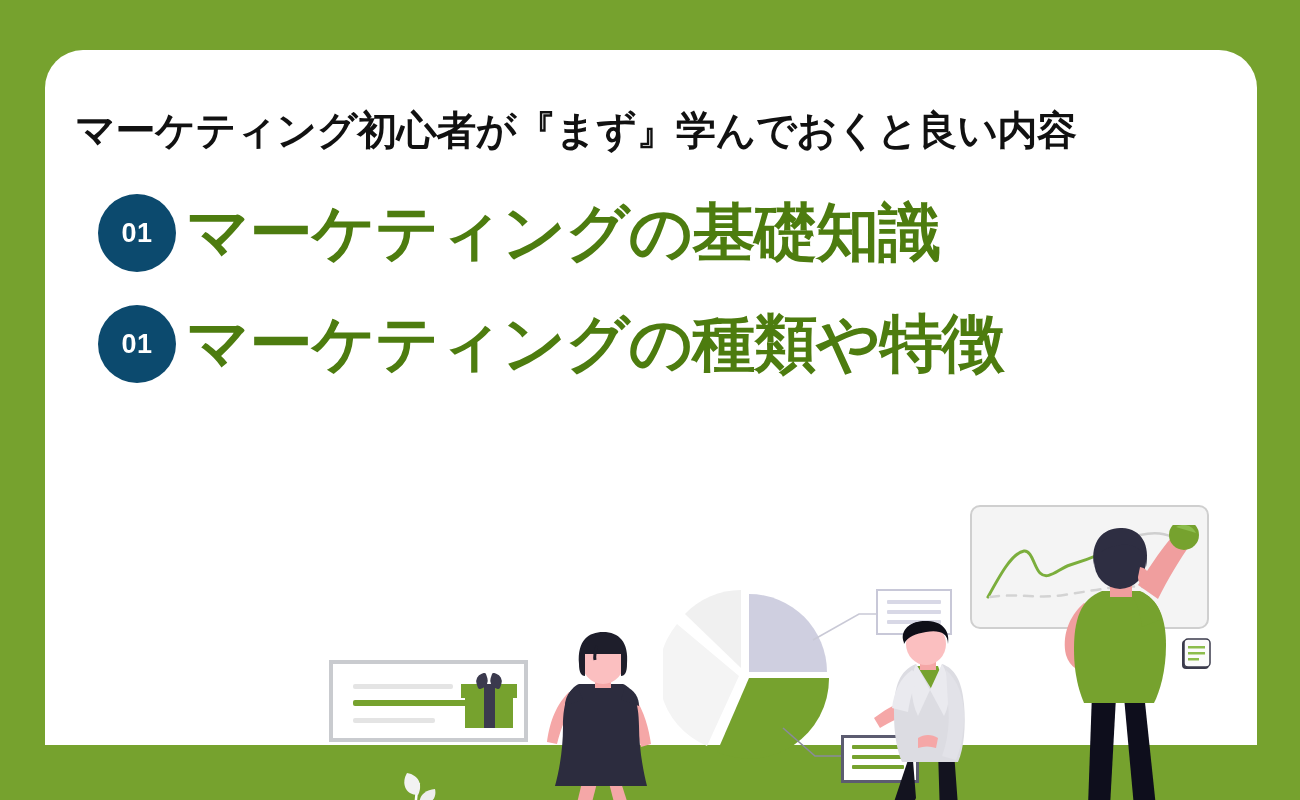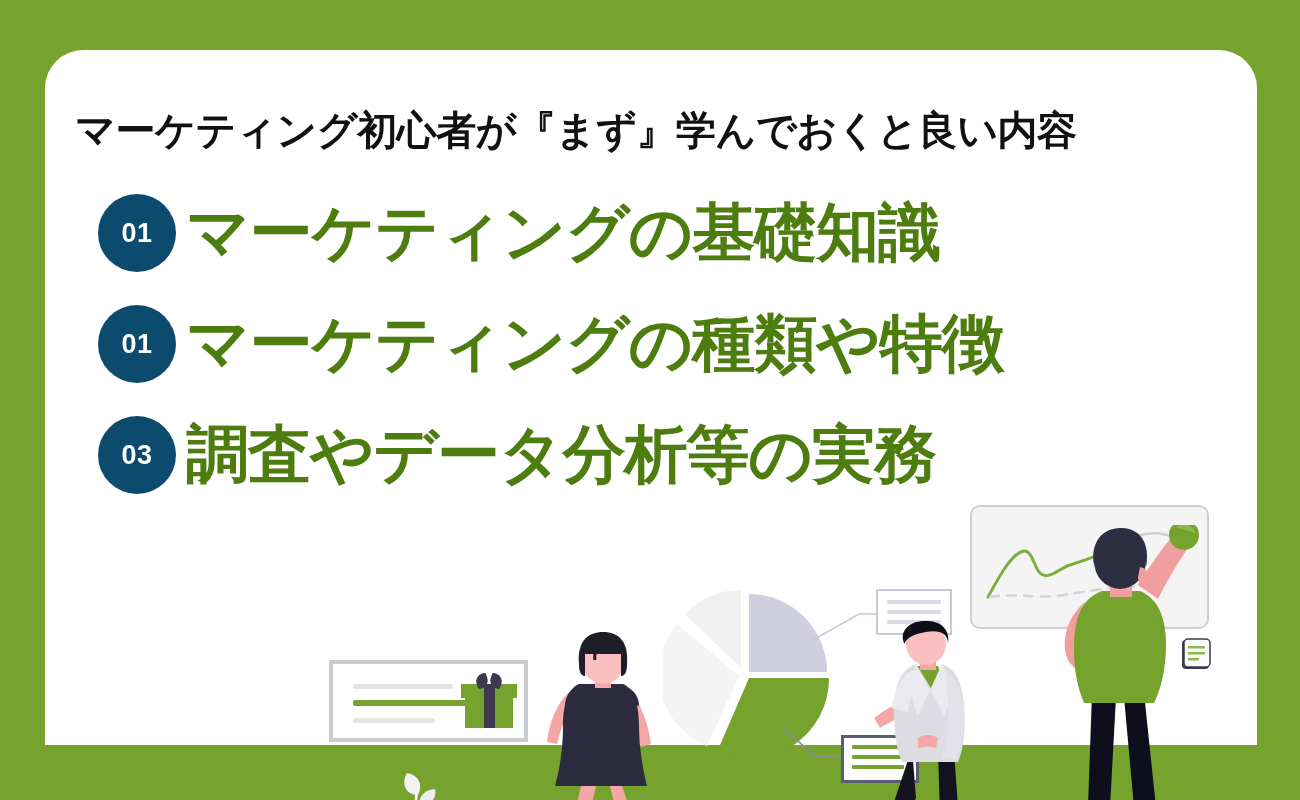--- a/index.html
+++ b/index.html
@@ -105,24 +105,20 @@
       <div class="row">
         <div class="badge">01</div>
         <div class="row-label">マーケティングの基礎知識</div>
       </div>
 
       <div class="row">
         <div class="badge">01</div>
         <div class="row-label">マーケティングの種類や特徴</div>
       </div>
 
-      <div class="row">
-        <div class="badge">03</div>
-        <div class="row-label">調査やデータ分析等の実務</div>
-      </div>
 
     </div>
 
     <div class="illus">
 
       <div class="ground"></div>
 
       <div class="giftcard">
         <div class="gc-line" style="left:20px;top:20px;width:100px;background:#E4E4E4;"></div>
         <div class="gc-line" style="left:20px;top:36px;width:118px;background:#76A22E;height:6px;"></div>

